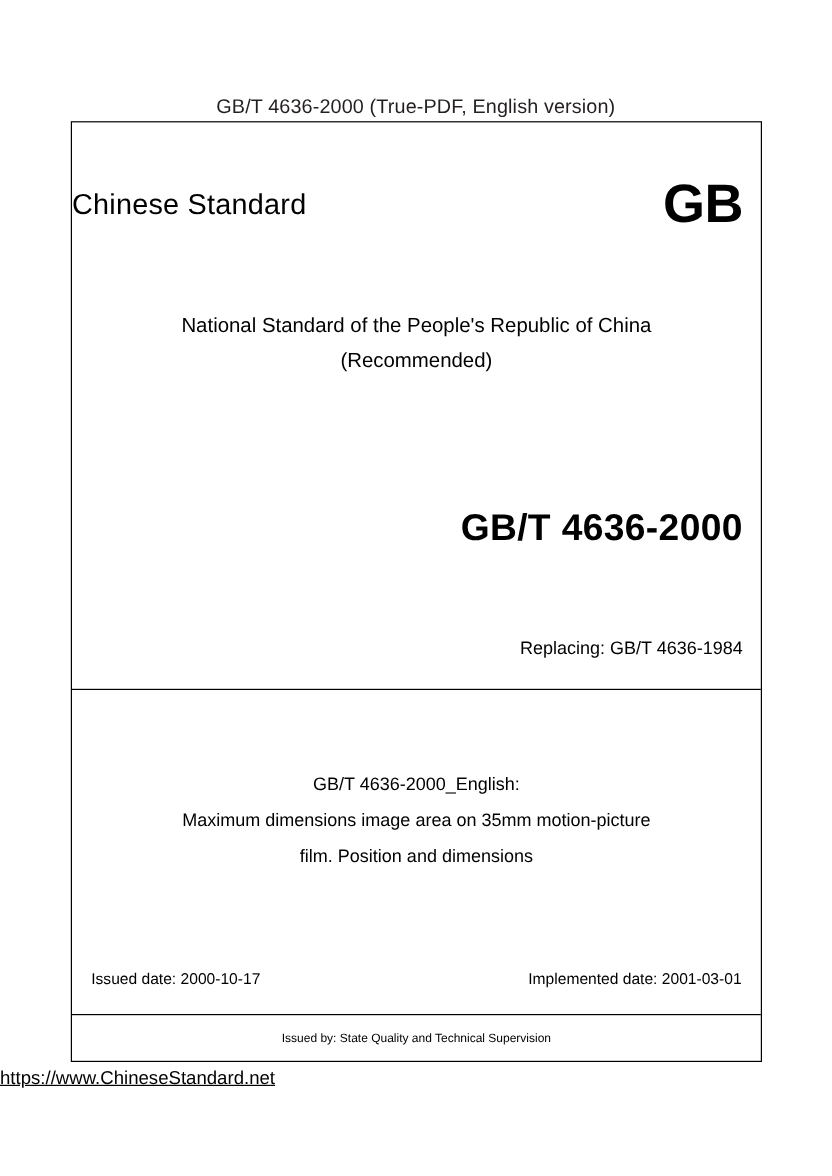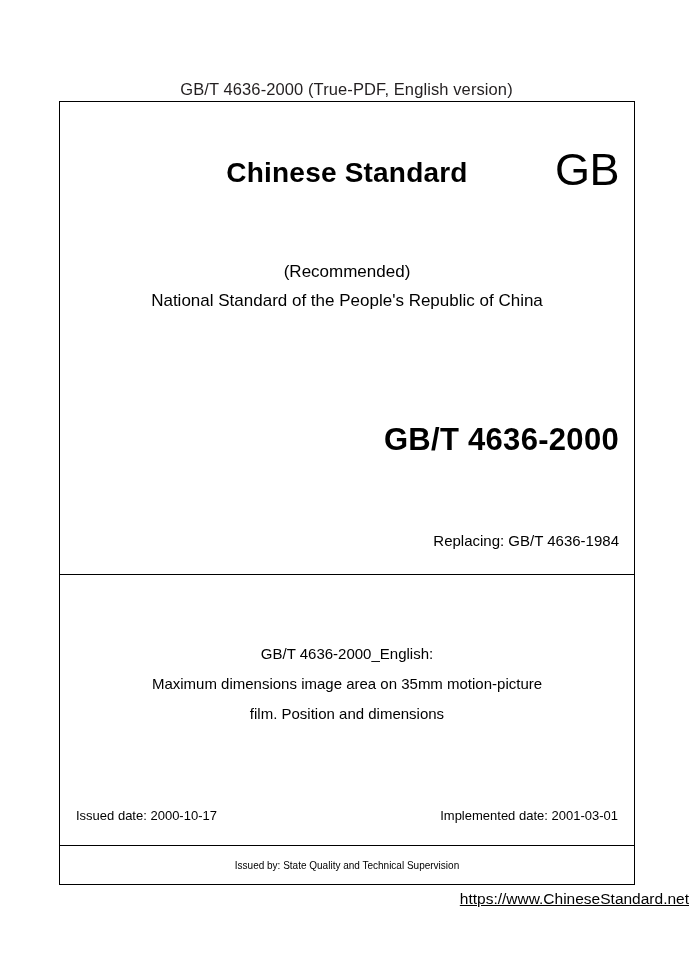--- a/index.html
+++ b/index.html
@@ -40,31 +40,30 @@
     position: relative;
     height: 473px;
     box-sizing: border-box;
     border-bottom: 1px solid #000000;
   }
   .chinese-standard {
     position: absolute;
     left: 0;
     right: 0;
     top: 55px;
-    text-align: center;
-    font-size: 28px;
-    font-weight: bold;
+    font-size: 24px;
+    font-weight: normal;
     letter-spacing: 0.2px;
   }
   .gb-logo {
     position: absolute;
     right: 15px;
     top: 42px;
     font-size: 45px;
-    font-weight: normal;
+    font-weight: bold;
     letter-spacing: -0.5px;
   }
   .national-standard {
     position: absolute;
     left: 40px;
     right: 40px;
     top: 155px;
     text-align: center;
     font-size: 17px;
     line-height: 29px;
@@ -117,23 +116,23 @@
   .section-bottom {
     height: 38px;
     display: flex;
     align-items: center;
     justify-content: center;
     font-size: 10px;
   }
   .footer-link {
     position: absolute;
     left: 0;
-    right: 4px;
+    right: 14px;
     top: 890px;
-    text-align: right;
+    text-align: left;
     font-size: 15.5px;
     color: #000000;
     text-decoration: none;
   }
   .footer-link span {
     text-decoration: underline;
   }
 </style>
 </head>
 <body>
@@ -143,22 +142,22 @@
   <div class="header-title">GB/T 4636-2000 (True-PDF, English version)</div>
 
   <div class="cover-box">
 
     <div class="section-top">
       <div class="chinese-standard">Chinese Standard</div>
 
       <div class="gb-logo">GB</div>
 
       <div class="national-standard">
+        <div>National Standard of the People's Republic of China</div>
         <div>(Recommended)</div>
-        <div>National Standard of the People's Republic of China</div>
       </div>
 
 
       <div class="std-number">GB/T 4636-2000</div>
 
       <div class="replacing">Replacing: GB/T 4636-1984</div>
     </div>
 
     <div class="section-mid">
       <div class="title-block">

